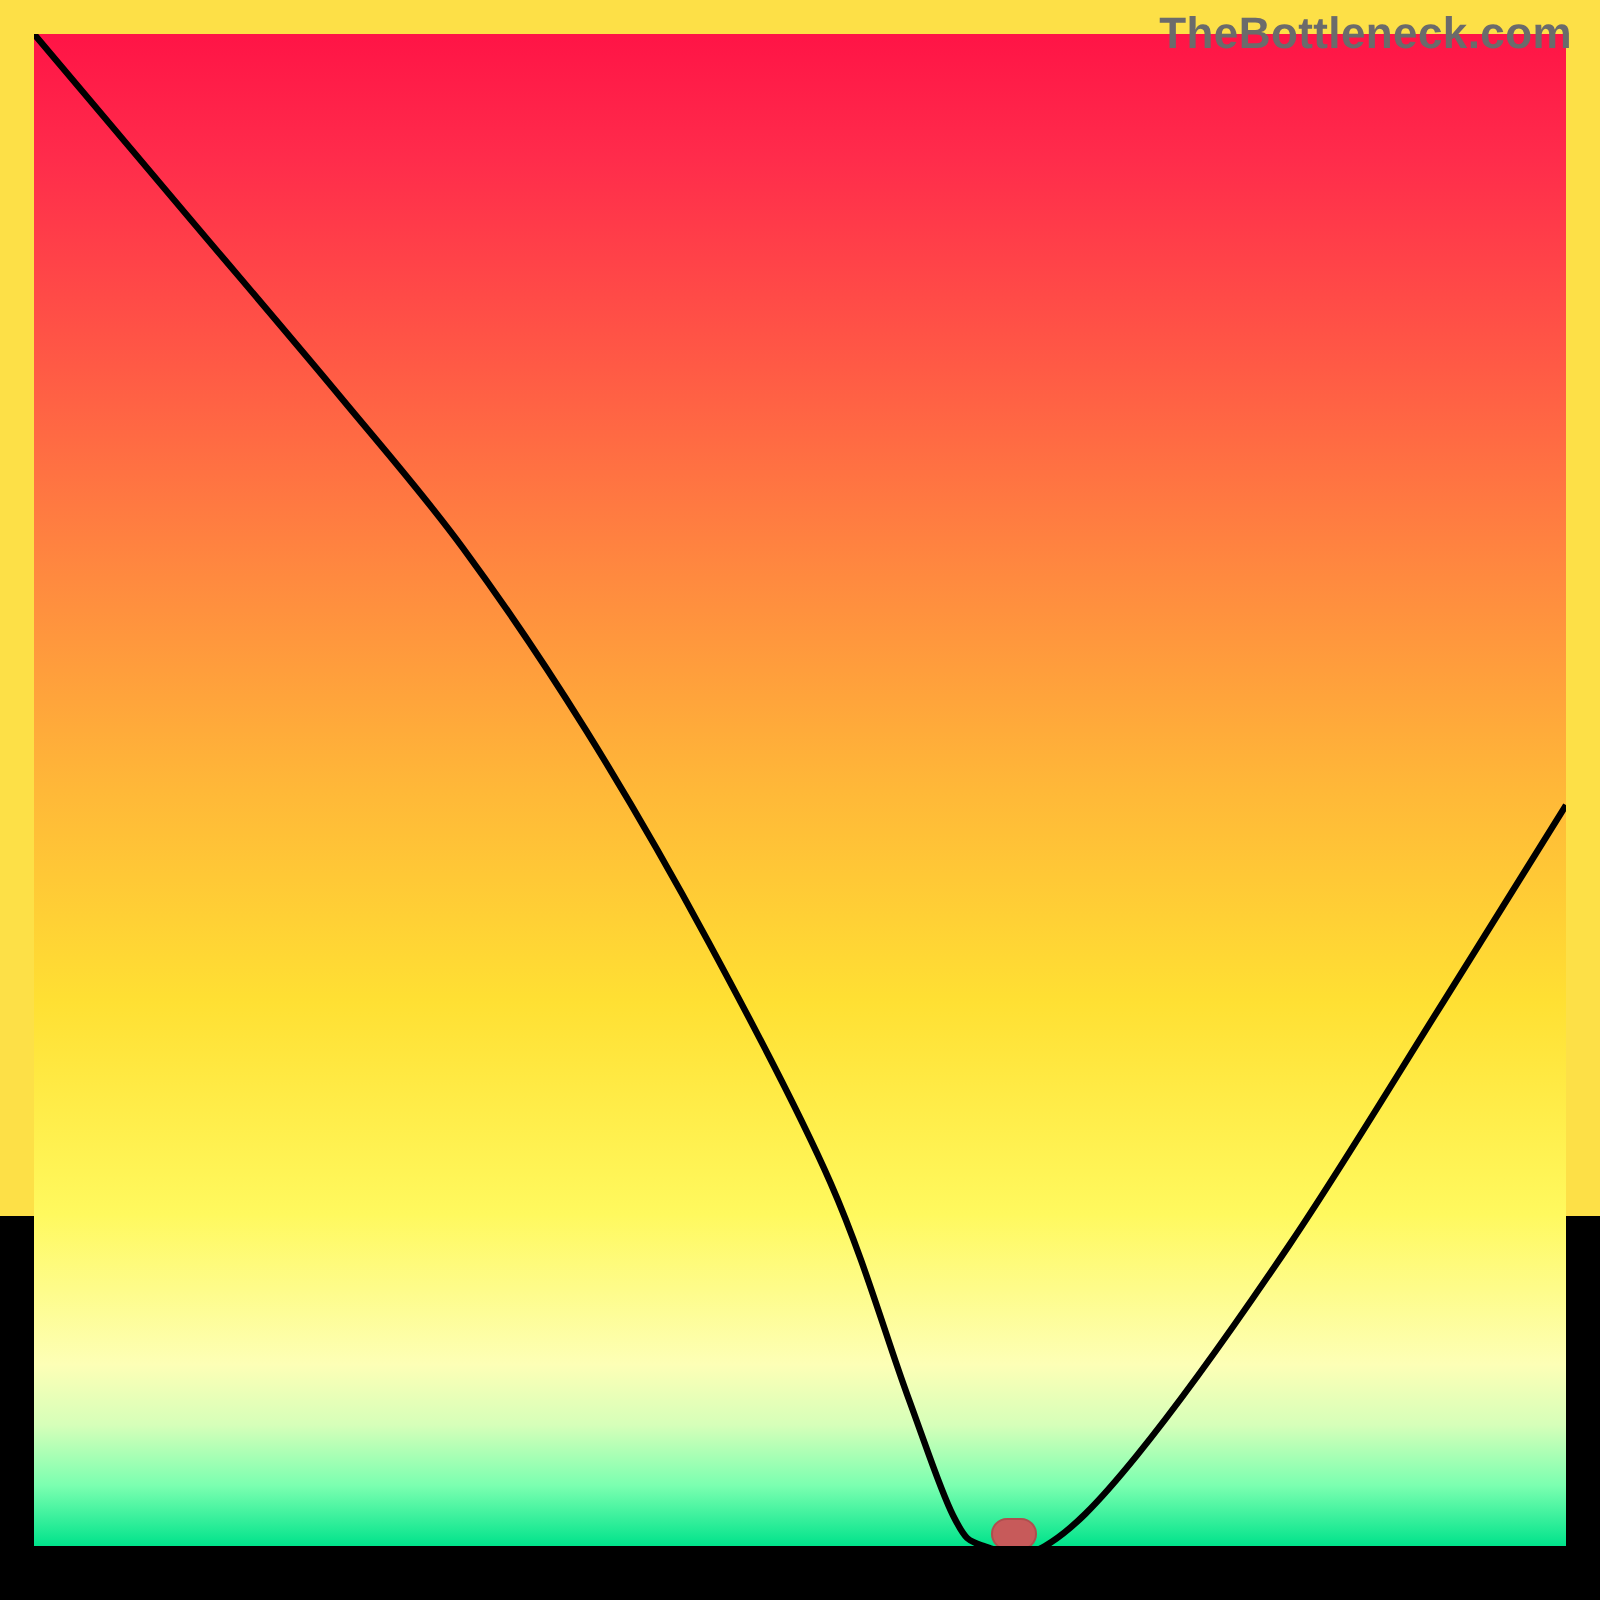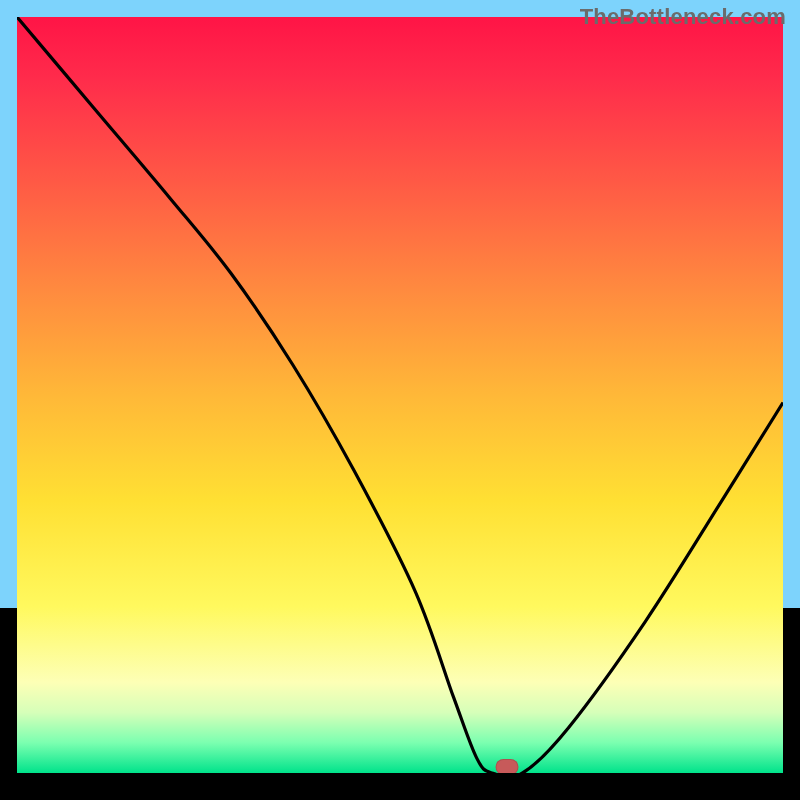--- a/index.html
+++ b/index.html
@@ -8,21 +8,21 @@
     width: 800px;
     height: 800px;
     background: #000000;
     overflow: hidden;
     font-family: Arial, Helvetica, sans-serif;
   }
   .frame {
     position: relative;
     width: 800px;
     height: 608px;
-    background: #7dd3fc;
+    background: #fde047;
   }
   .watermark {
     position: absolute;
     top: 4px;
     right: 14px;
     color: #6b6b6b;
     font-size: 22px;
     font-weight: 600;
     letter-spacing: 0.2px;
     z-index: 10;

